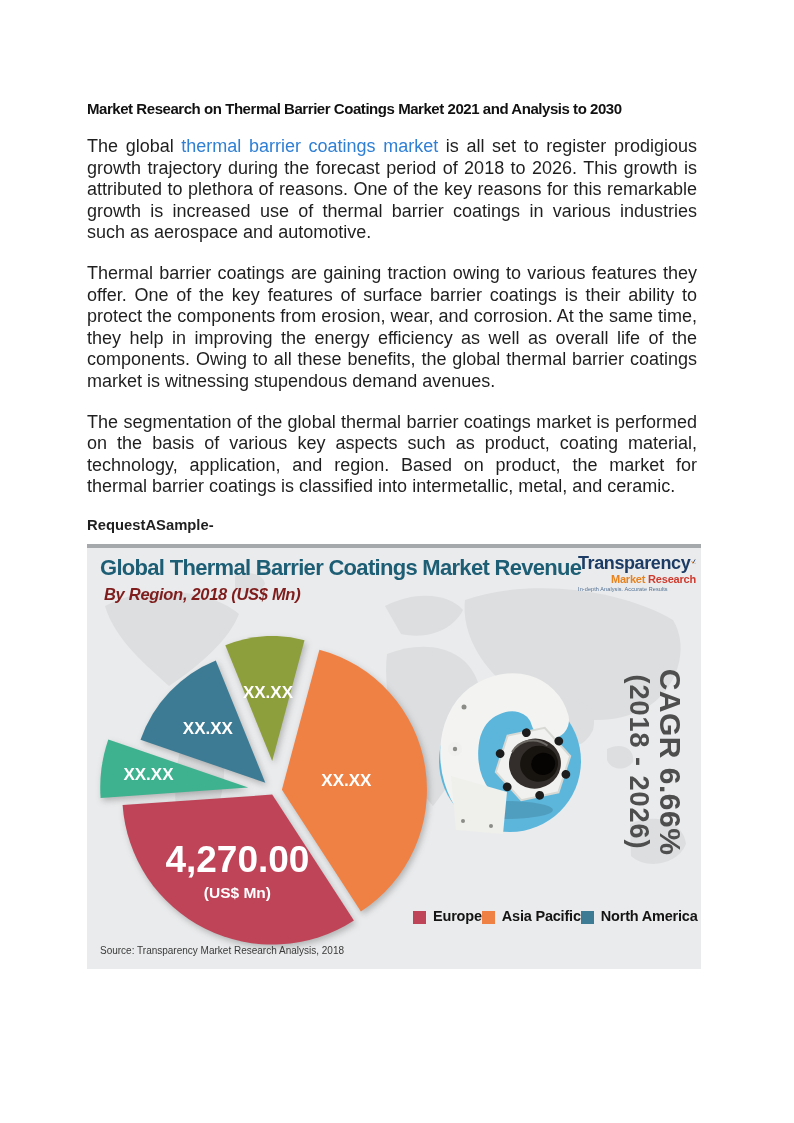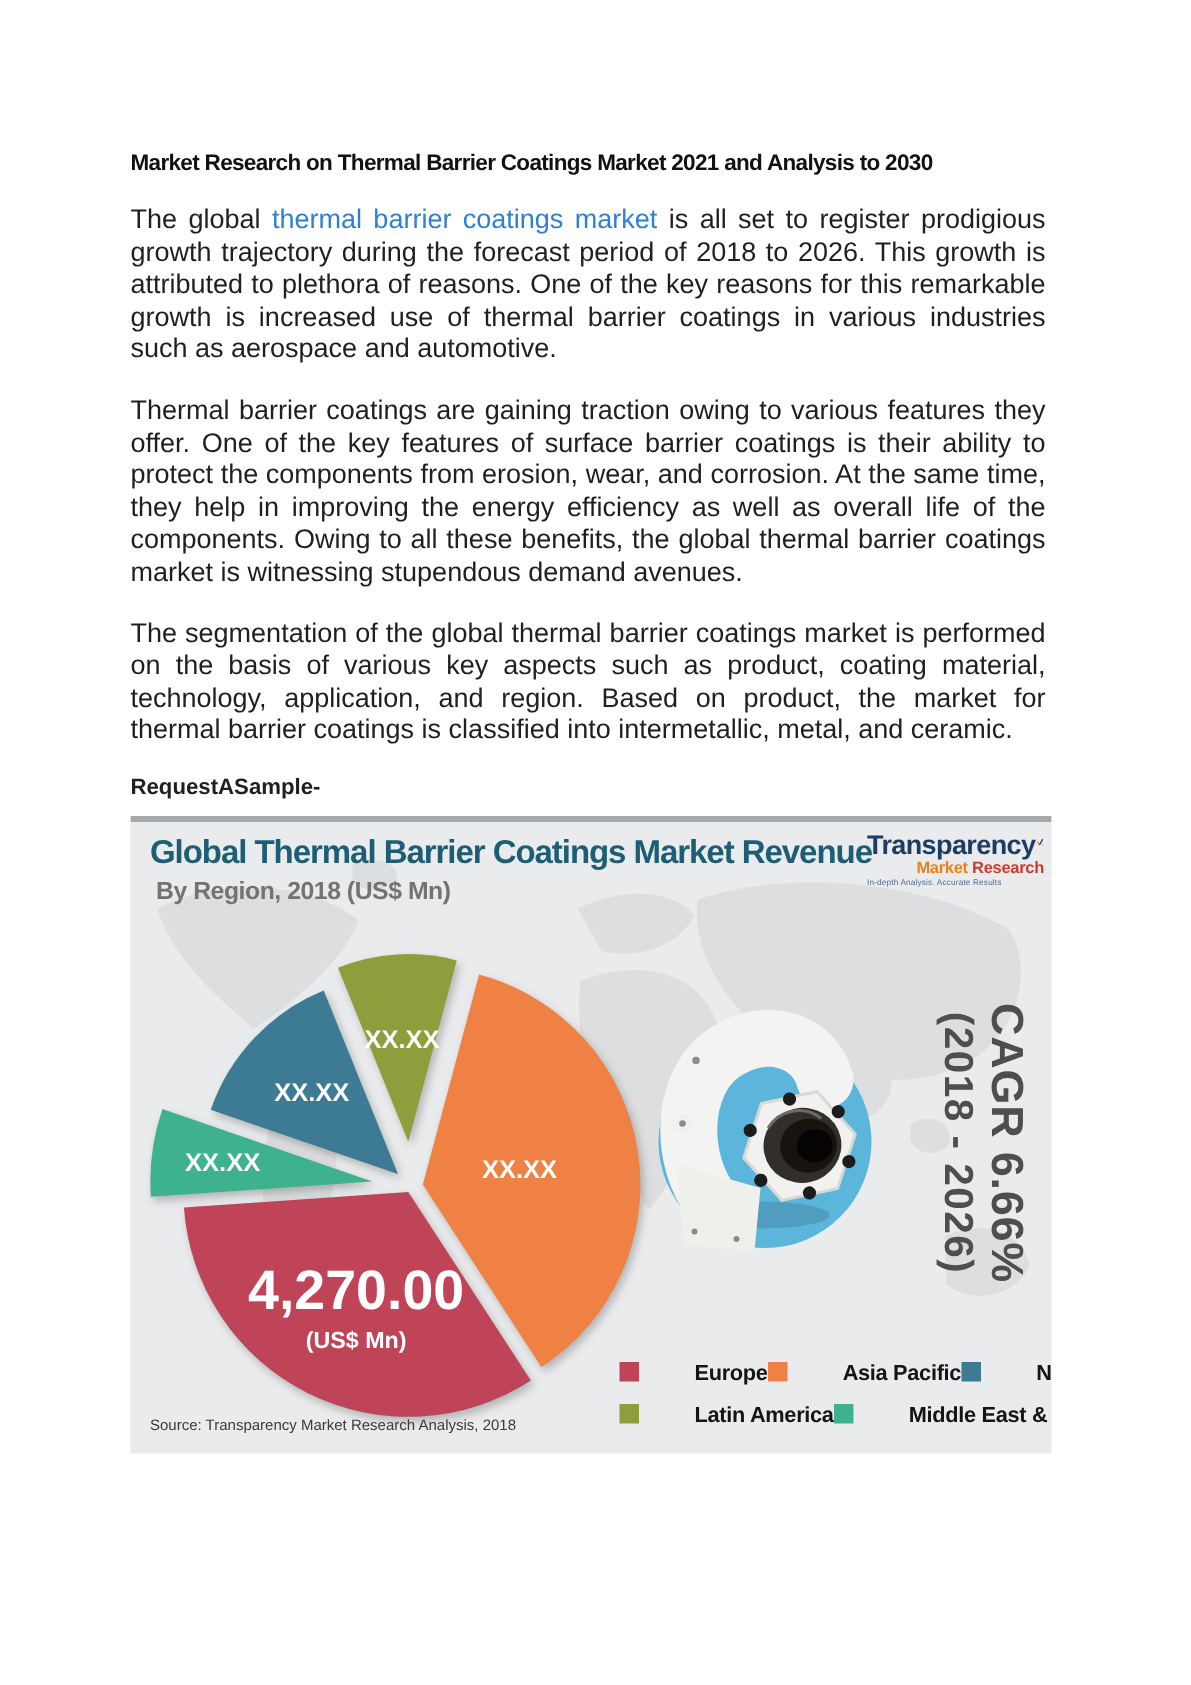--- a/index.html
+++ b/index.html
@@ -19,36 +19,36 @@
   .sample-link .indent{padding-left:5px;}
 
   
   .infographic{position:relative;width:614px;height:425px;margin-top:11px;background:#eaebec;
                overflow:hidden;}
   .ig-topstrip{position:absolute;left:0;top:0;width:100%;height:4px;background:#a6a9ab;}
   .map-svg,.pie-svg{position:absolute;left:0;top:0;pointer-events:none;}
   .ig-title{position:absolute;left:13px;top:11px;font-size:22px;font-weight:bold;
             letter-spacing:-0.7px;color:#1d5e75;white-space:nowrap;}
   .ig-subtitle{position:absolute;left:17px;top:41px;font-size:16.5px;font-weight:bold;
-               letter-spacing:-0.3px;color:#737373;}
+               letter-spacing:-0.3px;color:#7f1d1d;font-style:italic;}
   .logo{position:absolute;right:5px;top:9px;width:118px;text-align:left;}
   .logo-row1{display:flex;align-items:center;}
   .logo-line1{font-size:18px;font-weight:bold;color:#1c3c66;letter-spacing:-0.4px;}
   .logo-check{margin-left:1px;margin-top:-4px;}
   .logo-row2{font-size:11px;font-weight:bold;letter-spacing:-0.2px;margin-top:-1px;text-align:right;}
   .logo-market{color:#e8821e;} .logo-research{color:#cf3a2e;}
   .logo-tagline{font-size:5.5px;color:#4e6e92;margin-top:1px;letter-spacing:0.1px;}
   .cagr{position:absolute;left:443px;top:180px;width:250px;height:76px;transform:rotate(90deg);
         display:flex;flex-direction:column;justify-content:center;text-align:center;
         color:#4e4e4e;font-weight:bold;line-height:1.08;}
   .cagr-line1{font-size:30px;letter-spacing:0.5px;}
   .cagr-line2{font-size:27px;letter-spacing:1px;}
   .legend{position:absolute;left:326px;top:364px;width:278px;}
   .legend-row{display:flex;justify-content:space-between;margin-bottom:12px;}
-  .legend-item{display:inline-flex;align-items:flex-start;gap:30px;}
+  .legend-item{display:inline-flex;align-items:flex-end;}
   .legend-swatch{width:13px;height:13px;margin-right:7px;flex:0 0 auto;}
   .legend-label{font-size:14.5px;font-weight:bold;color:#141414;white-space:nowrap;
                 letter-spacing:-0.2px;}
   .ig-source{position:absolute;left:13px;top:401px;font-size:10px;color:#3a3a3a;}
   .turbo-svg{position:absolute;left:0;top:0;pointer-events:none;}
 </style>
 </head>
 <body>
 
 <div class="page">
@@ -160,28 +160,18 @@
           </div>
           <div class="legend-item">
             <span class="legend-swatch" style="background: rgb(240, 129, 69);"></span>
             <span class="legend-label">Asia Pacific</span>
           </div>
           <div class="legend-item">
             <span class="legend-swatch" style="background: rgb(61, 123, 148);"></span>
             <span class="legend-label">North America</span>
           </div>
         </div>
-        <div class="legend-row">
-          <div class="legend-item">
-            <span class="legend-swatch" style="background: rgb(141, 158, 60);"></span>
-            <span class="legend-label">Latin America</span>
-          </div>
-          <div class="legend-item">
-            <span class="legend-swatch" style="background: rgb(62, 178, 142);"></span>
-            <span class="legend-label">Middle East &amp; Africa</span>
-          </div>
-        </div>
       </div>
 
     <div class="ig-source">Source: Transparency Market Research Analysis, 2018</div>
   </div>
 
 </div>
 
 </body></html>

